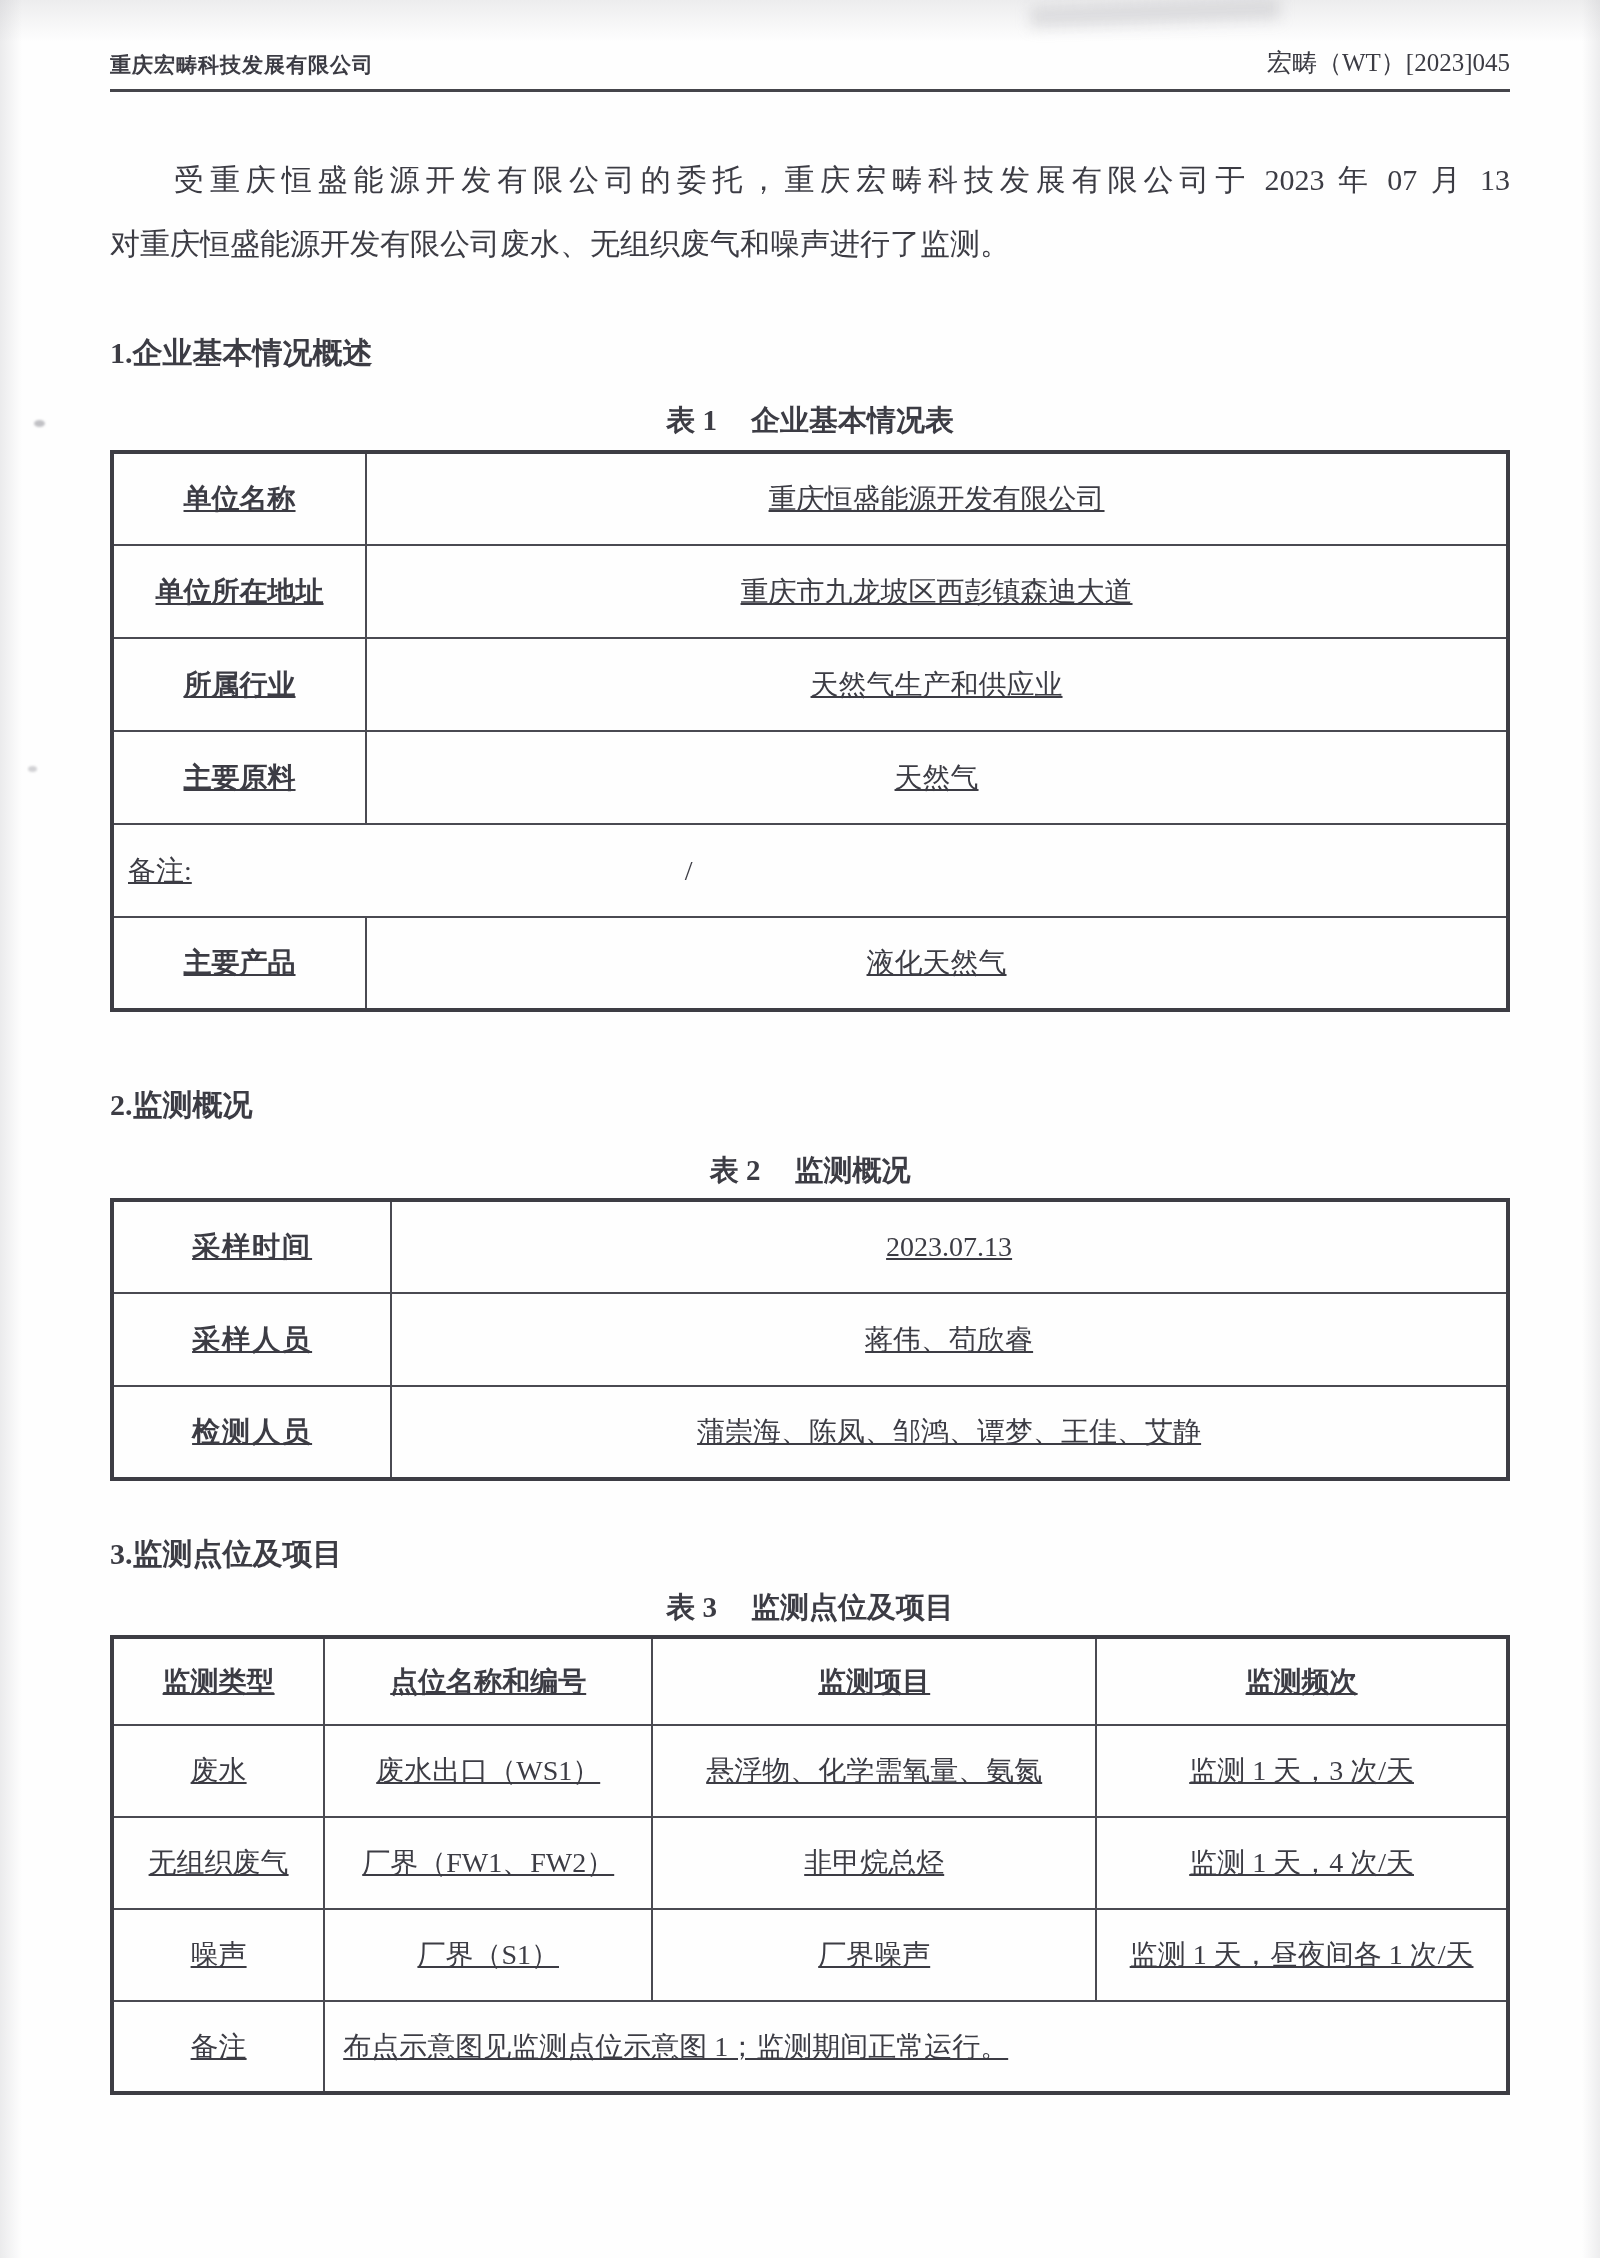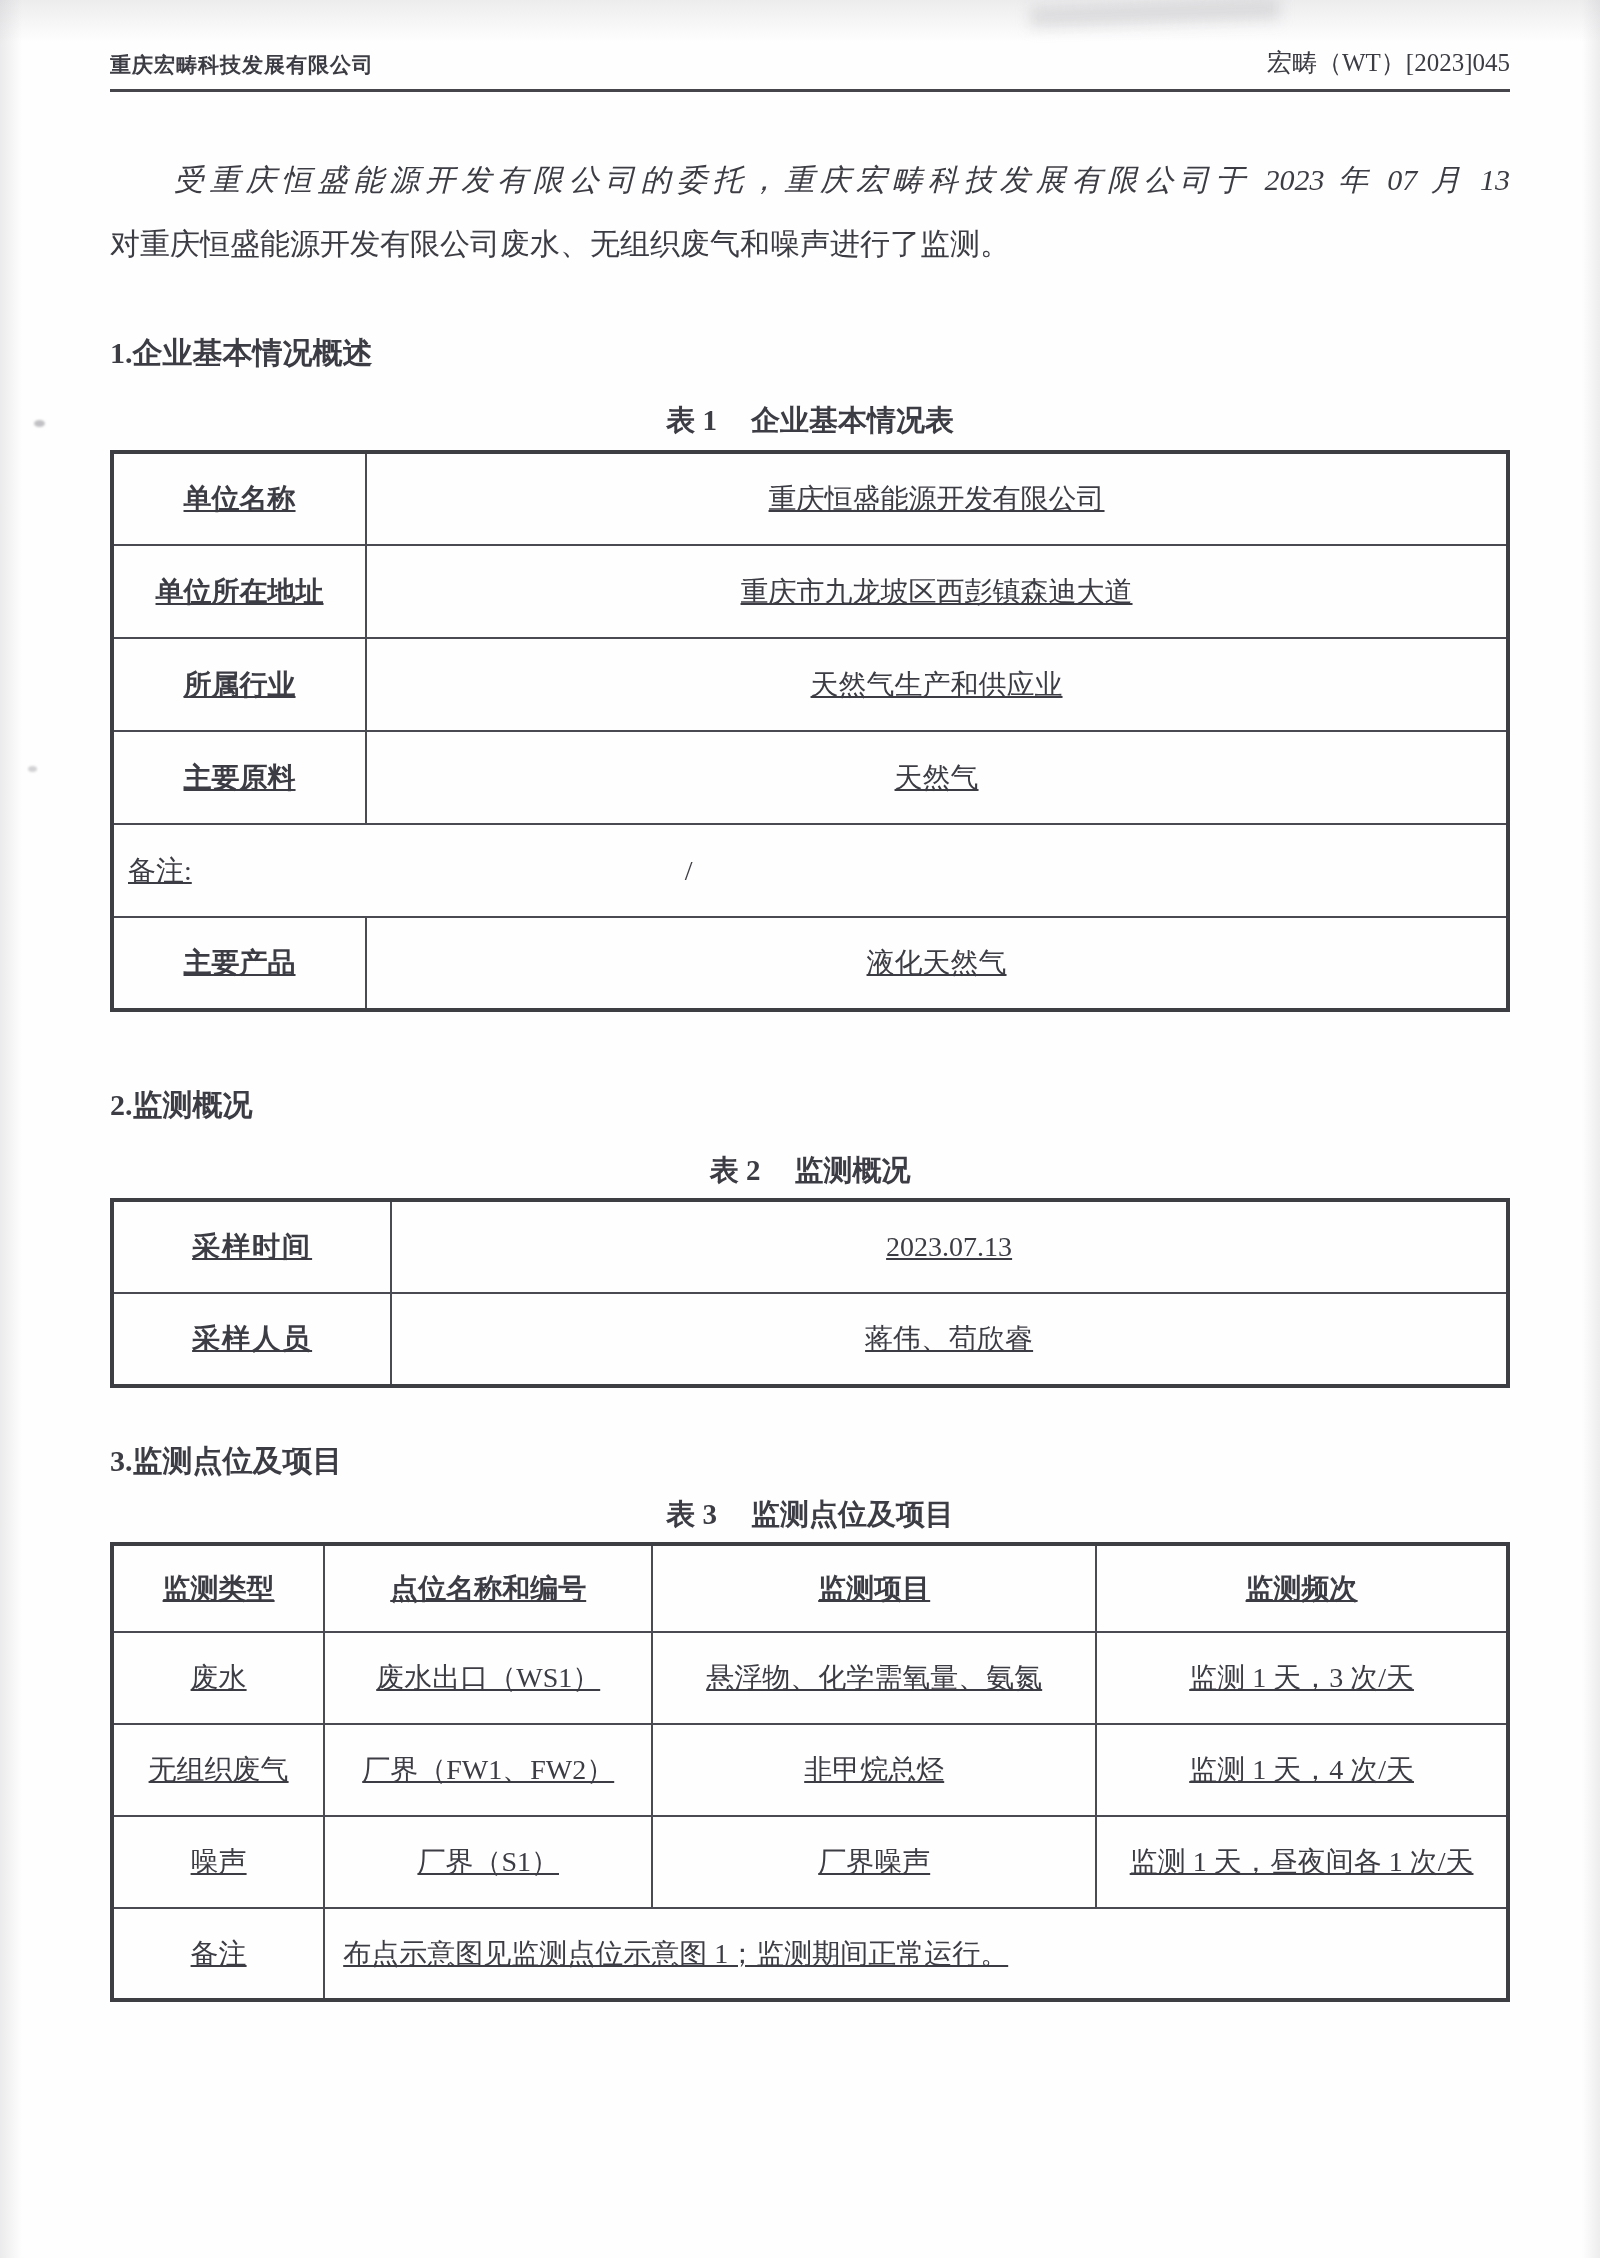--- a/index.html
+++ b/index.html
@@ -28,21 +28,21 @@
     border-radius:50%;filter:blur(1px);}
 
   .content{padding:46px 90px 0 110px;}
 
   .doc-header{display:flex;justify-content:space-between;align-items:flex-end;}
   .hdr-left{font-size:21px;font-weight:bold;letter-spacing:1px;}
   .hdr-right{font-size:25px;}
   .header-rule{margin-top:10px;height:3px;background:#45454b;}
 
   .intro-line{margin:0;font-size:30px;line-height:64px;}
-  .intro-line.first{margin-top:56px;text-indent:64px;text-align:justify;text-align-last:justify;font-style:italic;}
+  .intro-line.first{margin-top:56px;text-indent:64px;text-align:justify;text-align-last:justify;}
 
   .sec-heading{margin:0;font-size:30px;font-weight:bold;line-height:42px;}
   .sec-heading.s1{margin-top:56px;}
   .sec-heading.s2{margin-top:72px;}
   .sec-heading.s3{margin-top:52px;}
 
   .tbl-caption{font-size:29px;font-weight:bold;text-align:center;line-height:40px;}
   .tbl-caption.c1{margin-top:26px;text-align:center;}
   .tbl-caption.c2{margin-top:24px;}
   .tbl-caption.c3{margin-top:12px;}
@@ -149,20 +149,24 @@
         </colgroup>
       <tbody>
         <tr>
           <td class="lbl">采样时间</td>
           <td>2023.07.13</td>
         </tr>
         <tr>
           <td class="lbl">采样人员</td>
           <td>蒋伟、苟欣睿</td>
         </tr>
+        <tr>
+          <td class="lbl">检测人员</td>
+          <td>蒲崇海、陈凤、邹鸿、谭梦、王佳、艾静</td>
+        </tr>
       </tbody>
     </table>
 
     <h2 class="sec-heading s3">3.监测点位及项目</h2>
     <div class="tbl-caption c3"><span>表 3</span><span class="cap-gap"></span><span>监测点位及项目</span></div>
 
     <table class="t t3">
       <colgroup>
           <col class="c1">
           <col class="c2">

